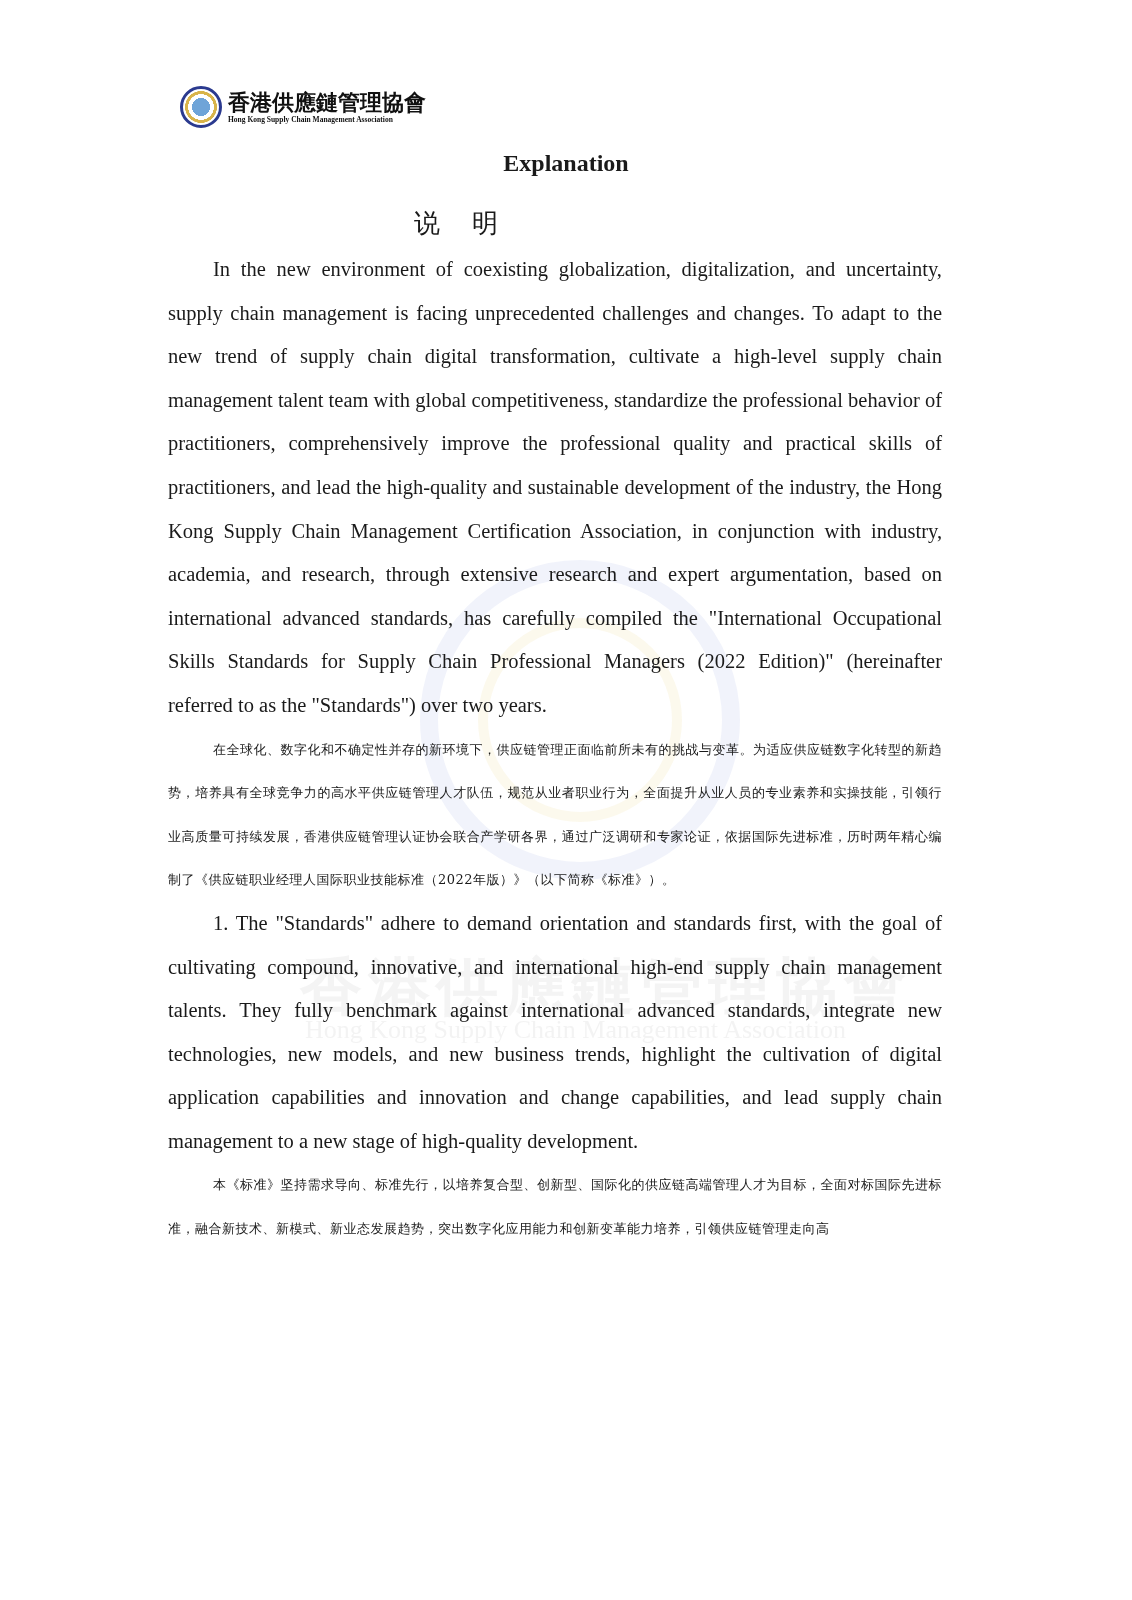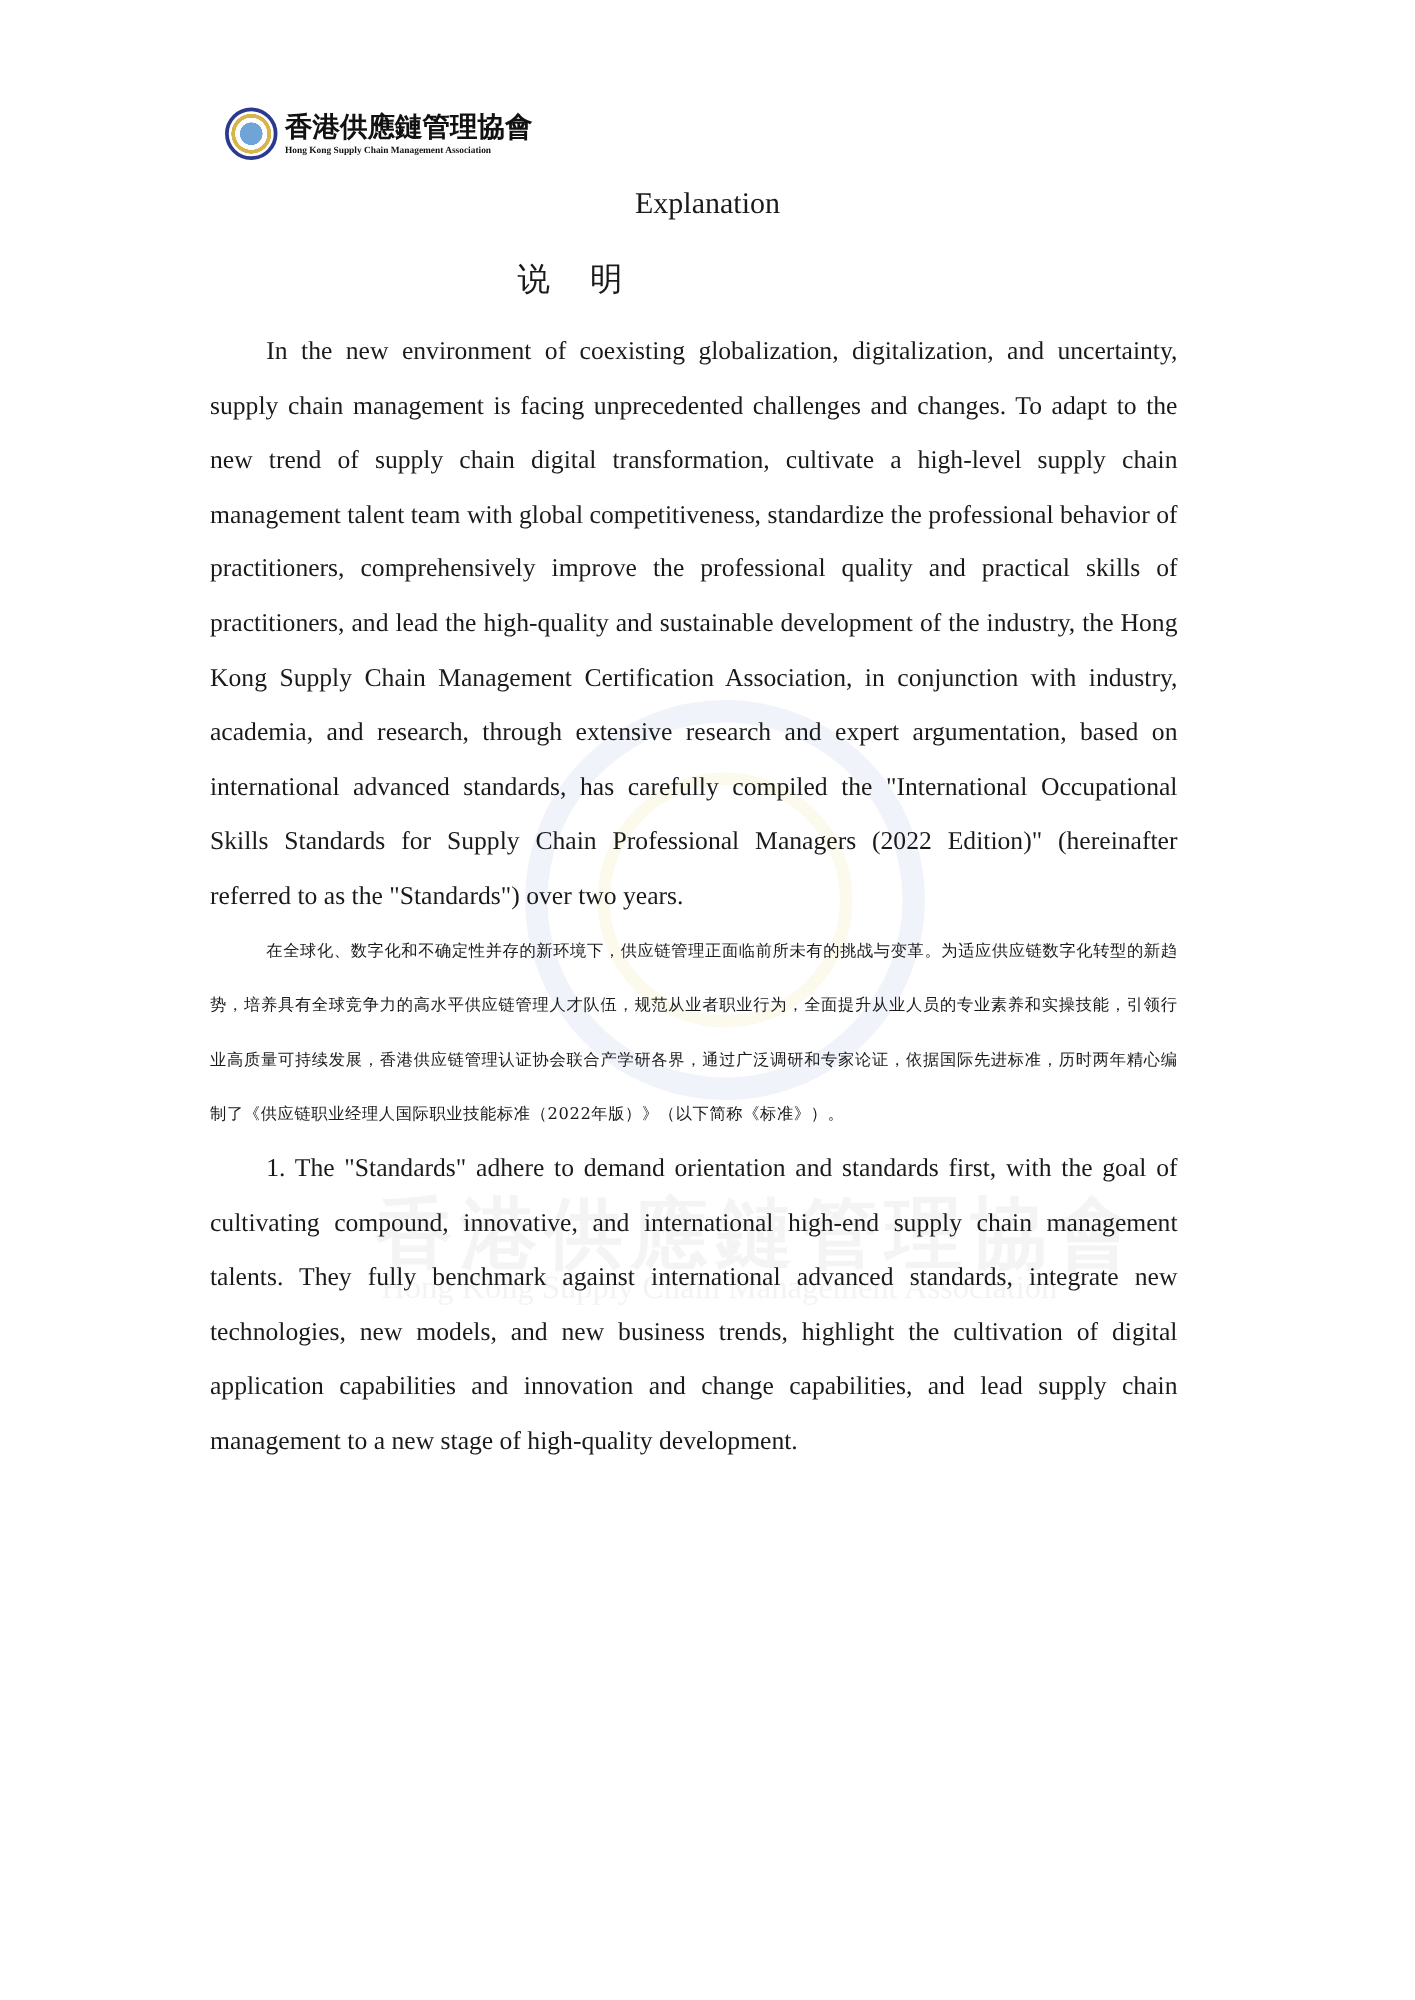--- a/index.html
+++ b/index.html
@@ -11,24 +11,24 @@
       border-radius: 50%; border: 10px solid rgba(230,200,80,0.10); box-sizing: border-box; }
     .watermark-text { position: absolute; left: 300px; top: 945px; font-size: 62px; font-weight: bold;
       color: rgba(120,120,120,0.08); letter-spacing: 6px; font-family: "DejaVu Sans", sans-serif; white-space: nowrap; }
     .watermark-sub { position: absolute; left: 305px; top: 1015px; font-size: 26px; color: rgba(120,120,120,0.09); white-space: nowrap; }
     .logo { position: absolute; left: 180px; top: 86px; display: flex; align-items: center; }
     .logo-emblem { width: 42px; height: 42px; border-radius: 50%; border: 3px solid #2b3a8f; box-sizing: border-box;
       background: radial-gradient(circle, #6fa4d8 0 35%, #ffffff 36% 50%, #d9b44a 51% 62%, #ffffff 63%); }
     .logo-text { margin-left: 6px; }
     .logo-cn { font-family: "DejaVu Sans", sans-serif; font-weight: bold; font-size: 22px; color: #111; letter-spacing: 0px; line-height: 24px; }
     .logo-en { font-size: 7.5px; font-weight: bold; color: #111; line-height: 9px; }
-    .title { position: absolute; left: 0; width: 1132px; top: 150px; text-align: center; font-weight: normal; font-size: 24px; }
+    .title { position: absolute; left: 0; width: 1132px; top: 150px; text-align: center; font-weight: bold; font-size: 24px; }
     .subtitle { position: absolute; left: 0; width: 912px; top: 206px; text-align: center; font-size: 26px;
       font-family: Liberation Serif, serif; letter-spacing: 32px; text-indent: 32px; }
-    .content { position: absolute; left: 168px; top: 260px; width: 774px; font-size: 20.5px; line-height: 43.6px; }
+    .content { position: absolute; left: 168px; top: 248px; width: 774px; font-size: 20.5px; line-height: 43.6px; }
     .content p { margin: 0; text-align: justify; text-indent: 45px; }
     .content p.cn { font-family: "DejaVu Serif", serif; font-size: 13px; letter-spacing: 0.5px; }
   </style>
 </head>
 <body>
 
 <div class="watermark">
   <div class="watermark-inner"></div>
 </div>
 <div class="watermark-text">香港供應鏈管理協會</div>
@@ -42,13 +42,14 @@
   </div>
 </div>
 
 <div class="title">Explanation</div>
 <div class="subtitle">说明</div>
 
 <div class="content">
   <p>In the new environment of coexisting globalization, digitalization, and uncertainty, supply chain management is facing unprecedented challenges and changes. To adapt to the new trend of supply chain digital transformation, cultivate a high-level supply chain management talent team with global competitiveness, standardize the professional behavior of practitioners, comprehensively improve the professional quality and practical skills of practitioners, and lead the high-quality and sustainable development of the industry, the Hong Kong Supply Chain Management Certification Association, in conjunction with industry, academia, and research, through extensive research and expert argumentation, based on international advanced standards, has carefully compiled the "International Occupational Skills Standards for Supply Chain Professional Managers (2022 Edition)" (hereinafter referred to as the "Standards") over two years.</p>
   <p class="cn">在全球化、数字化和不确定性并存的新环境下，供应链管理正面临前所未有的挑战与变革。为适应供应链数字化转型的新趋势，培养具有全球竞争力的高水平供应链管理人才队伍，规范从业者职业行为，全面提升从业人员的专业素养和实操技能，引领行业高质量可持续发展，香港供应链管理认证协会联合产学研各界，通过广泛调研和专家论证，依据国际先进标准，历时两年精心编制了《供应链职业经理人国际职业技能标准（2022年版）》（以下简称《标准》）。</p>
   <p>1. The "Standards" adhere to demand orientation and standards first, with the goal of cultivating compound, innovative, and international high-end supply chain management talents. They fully benchmark against international advanced standards, integrate new technologies, new models, and new business trends, highlight the cultivation of digital application capabilities and innovation and change capabilities, and lead supply chain management to a new stage of high-quality development.</p>
+  <p class="cn">本《标准》坚持需求导向、标准先行，以培养复合型、创新型、国际化的供应链高端管理人才为目标，全面对标国际先进标准，融合新技术、新模式、新业态发展趋势，突出数字化应用能力和创新变革能力培养，引领供应链管理走向高</p>
 </div>
 
 </body></html>

